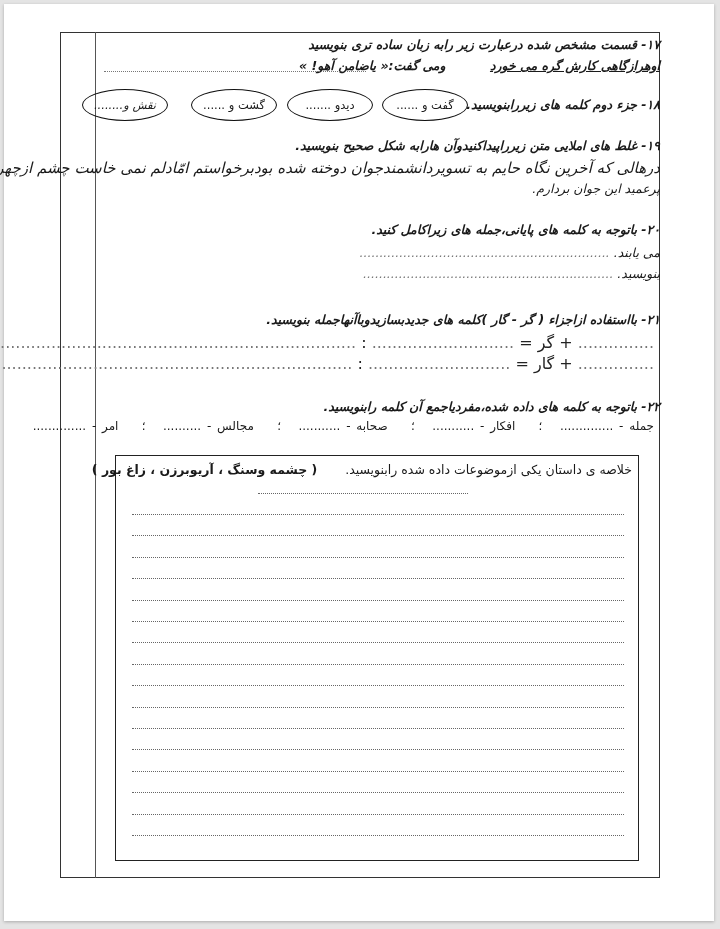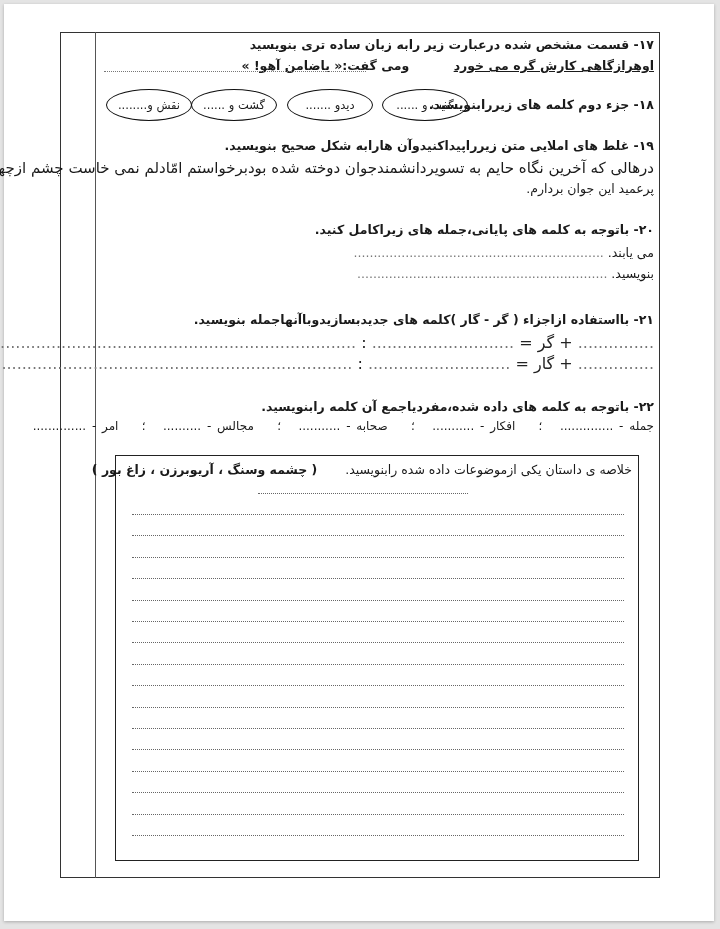--- a/index.html
+++ b/index.html
@@ -26,21 +26,21 @@
   .margin-col {
     position: absolute; left: 95px; top: 32px;
     width: 1px; height: 846px; background: #555;
   }
   .rtl {
     position: absolute;
     direction: rtl; text-align: right;
     font-size: 12.5px; line-height: 18px;
     white-space: nowrap;
   }
-  .q { right: 66px; }
+  .q { right: 60px; font-style: italic; }
   .dots {
     position: absolute; height: 0;
     border-bottom: 1px dotted #777;
   }
   .u { text-decoration: underline; margin-left: 40px; }
   .oval {
     position: absolute; top: 89px; height: 32px; width: 86px;
     border: 1.6px solid #111; border-radius: 50%;
     box-sizing: border-box;
     display: flex; align-items: center; justify-content: center;
@@ -73,21 +73,21 @@
 <div class="rtl q" style="top:96px; font-weight:bold;">۱۸- جزء دوم کلمه های زیررابنویسید.</div>
 <div class="oval" style="left:382px;">
     <span>گفت و ......</span>
   </div>
 <div class="oval" style="left:287px;">
     <span>دیدو .......</span>
   </div>
 <div class="oval" style="left:191px;">
     <span>گشت و ......</span>
   </div>
-<div class="oval" style="left:106px;">
+<div class="oval" style="left:82px;font-style:italic;">
     <span>نقش و........</span>
   </div>
 
 <div class="rtl q" style="top:137px; font-weight:bold;">۱۹- غلط های املایی متن زیرراپیداکنیدوآن هارابه شکل صحیح بنویسید.</div>
 <div class="rtl q" style="top:159px; font-size:15px;">درهالی که آخرین نگاه حایم به تسویردانشمندجوان دوخته شده بودبرخواستم امّادلم نمی خاست چشم ازچهره ی</div>
 <div class="rtl q" style="top:180px;">پرعمید این جوان بردارم.</div>
 
 <div class="rtl q" style="top:221px; font-weight:bold;">۲۰- باتوجه به کلمه های پایانی،جمله های زیراکامل کنید.</div>
 <div class="rtl q" style="top:244px;">
   <span>می یابند.</span>

